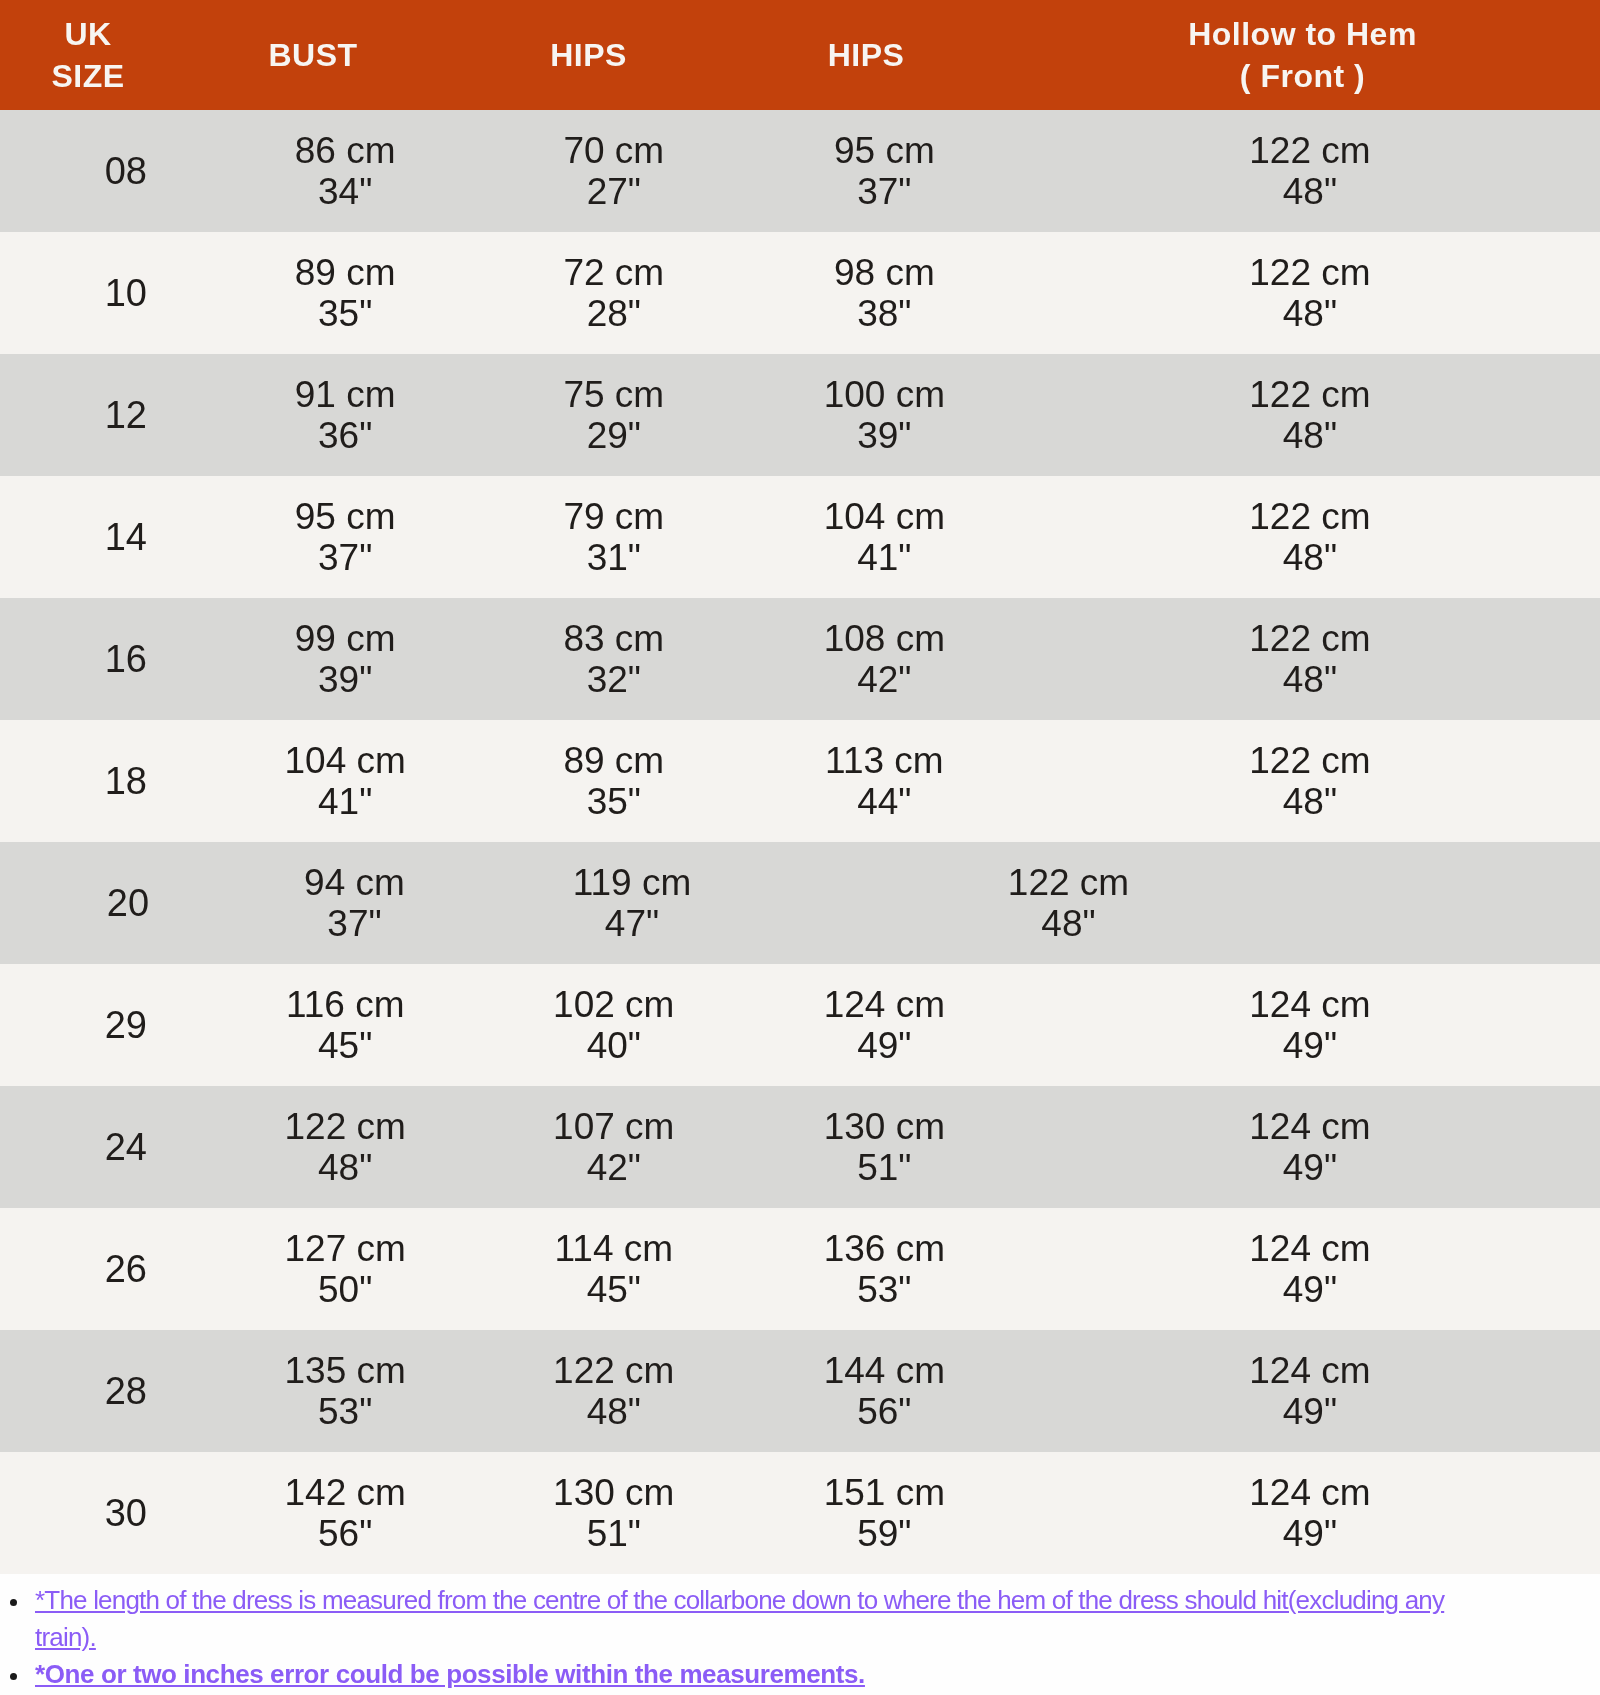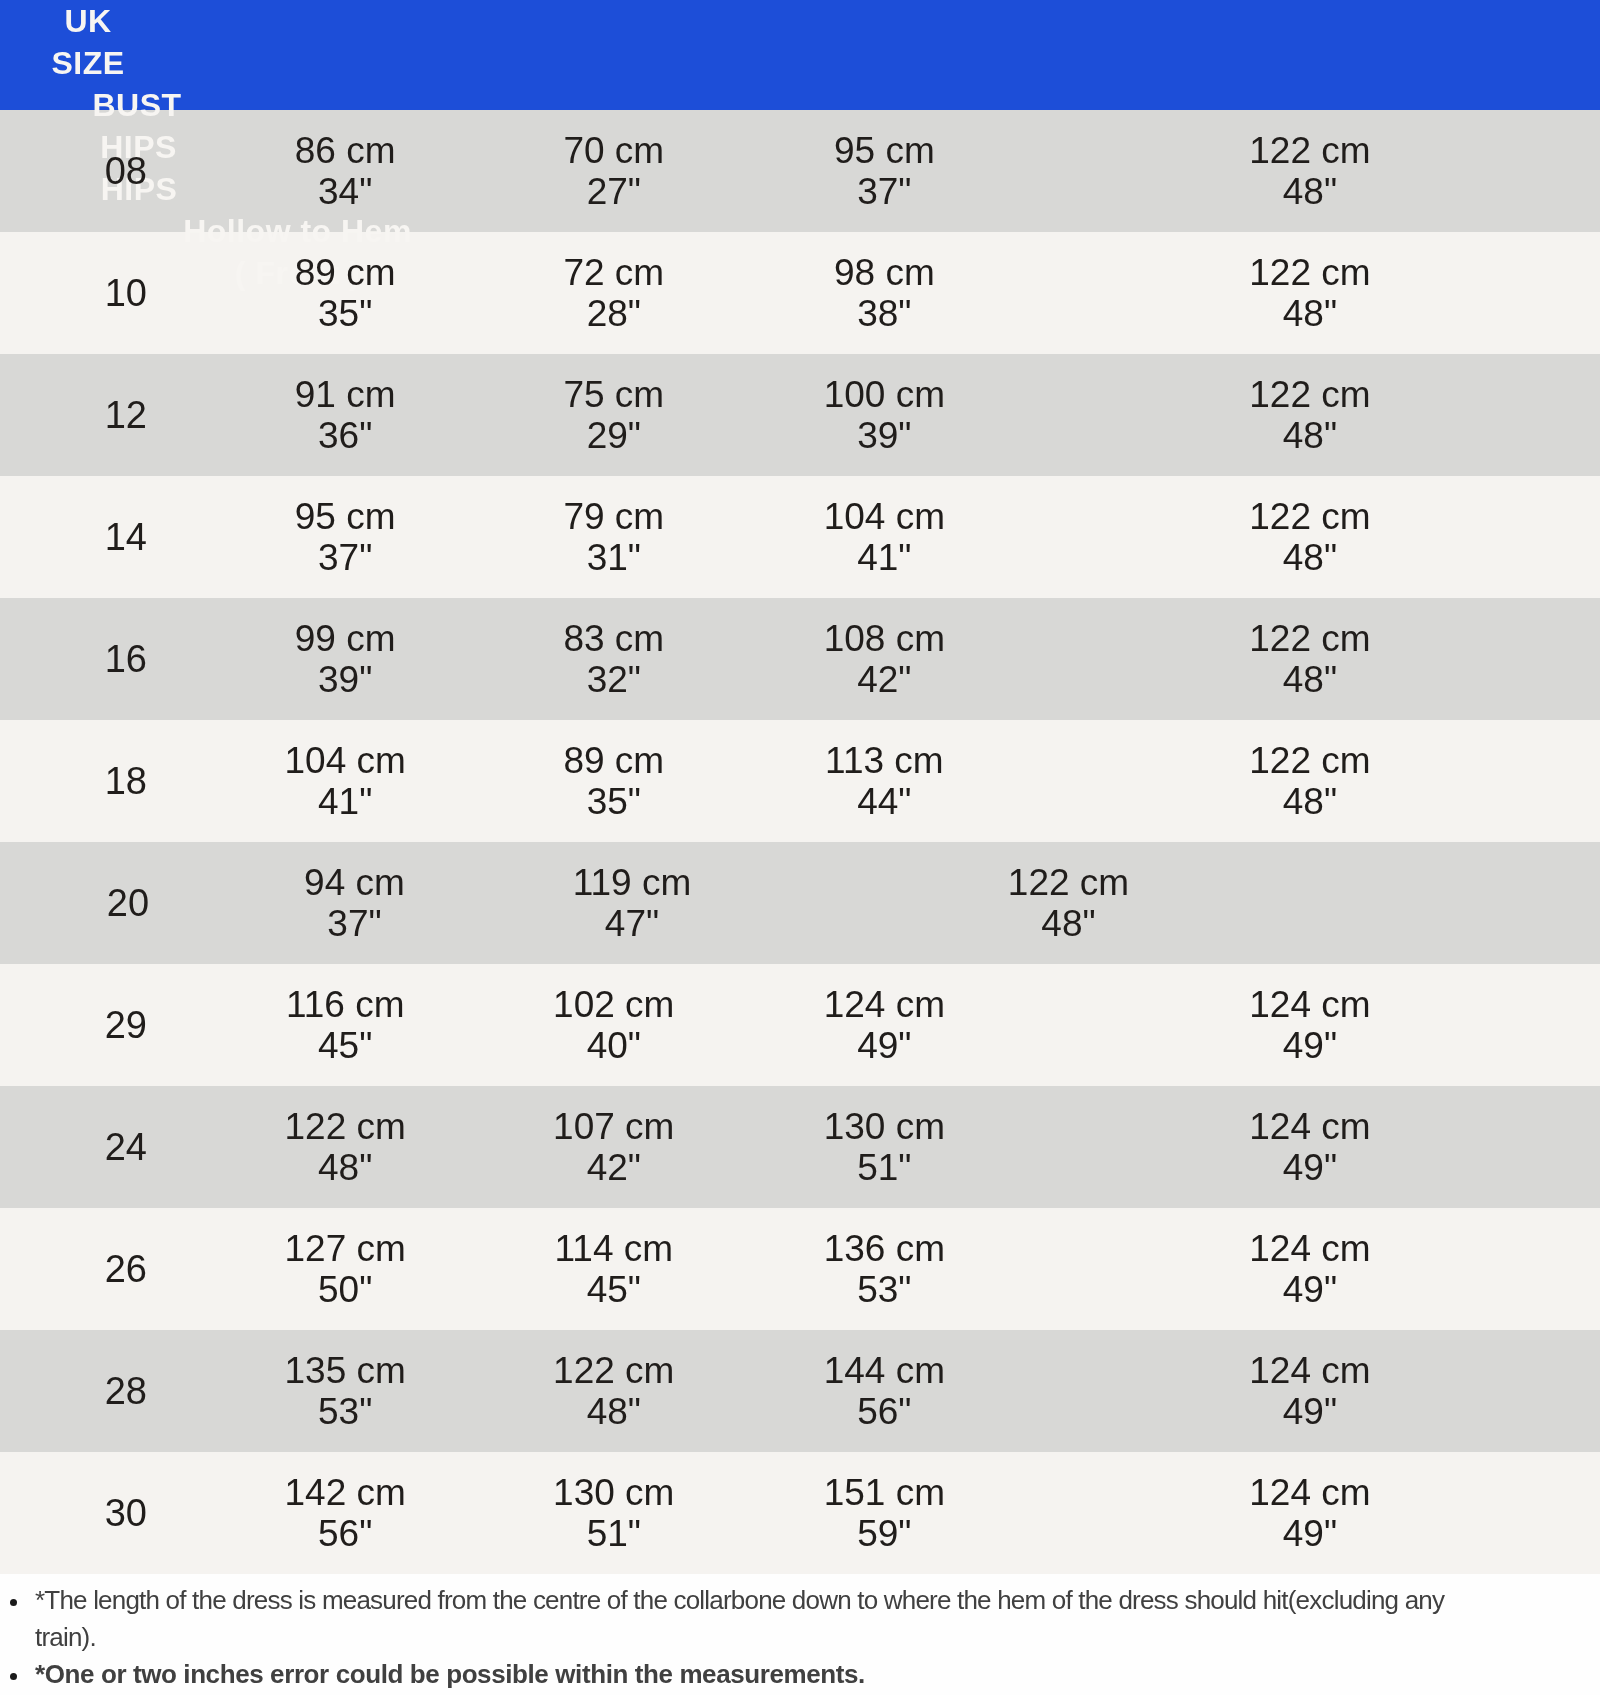--- a/index.html
+++ b/index.html
@@ -11,23 +11,22 @@
     font-family: "Liberation Sans", "DejaVu Sans", sans-serif;
     color: #201d1b;
   }
   .size-chart { width: 1600px; }
 
   
   .thead {
     display: flex;
     width: 1600px;
     height: 110px;
-    background: #1d4ed8;
+    background: #c2410c;
     color: #f7f5f2;
-    flex-direction: column;
   }
   .th {
     display: flex;
     flex-direction: column;
     align-items: center;
     justify-content: center;
     font-weight: bold;
     font-size: 32px;
     line-height: 42px;
     text-align: center;
@@ -63,21 +62,22 @@
 
   
   .notes {
     width: 1600px;
     height: 121px;
     background: #fefefe;
     padding: 8px 10px 0 4px;
     font-size: 26px;
     line-height: 37px;
     letter-spacing: -0.8px;
-    color: #404040;
+    color: #8b5cf6;
+    text-decoration: underline;
   }
   .note {
     position: relative;
     padding-left: 31px;
   }
   .note .dot {
     position: absolute;
     left: 6px;
     top: 17px;
     width: 7px;

